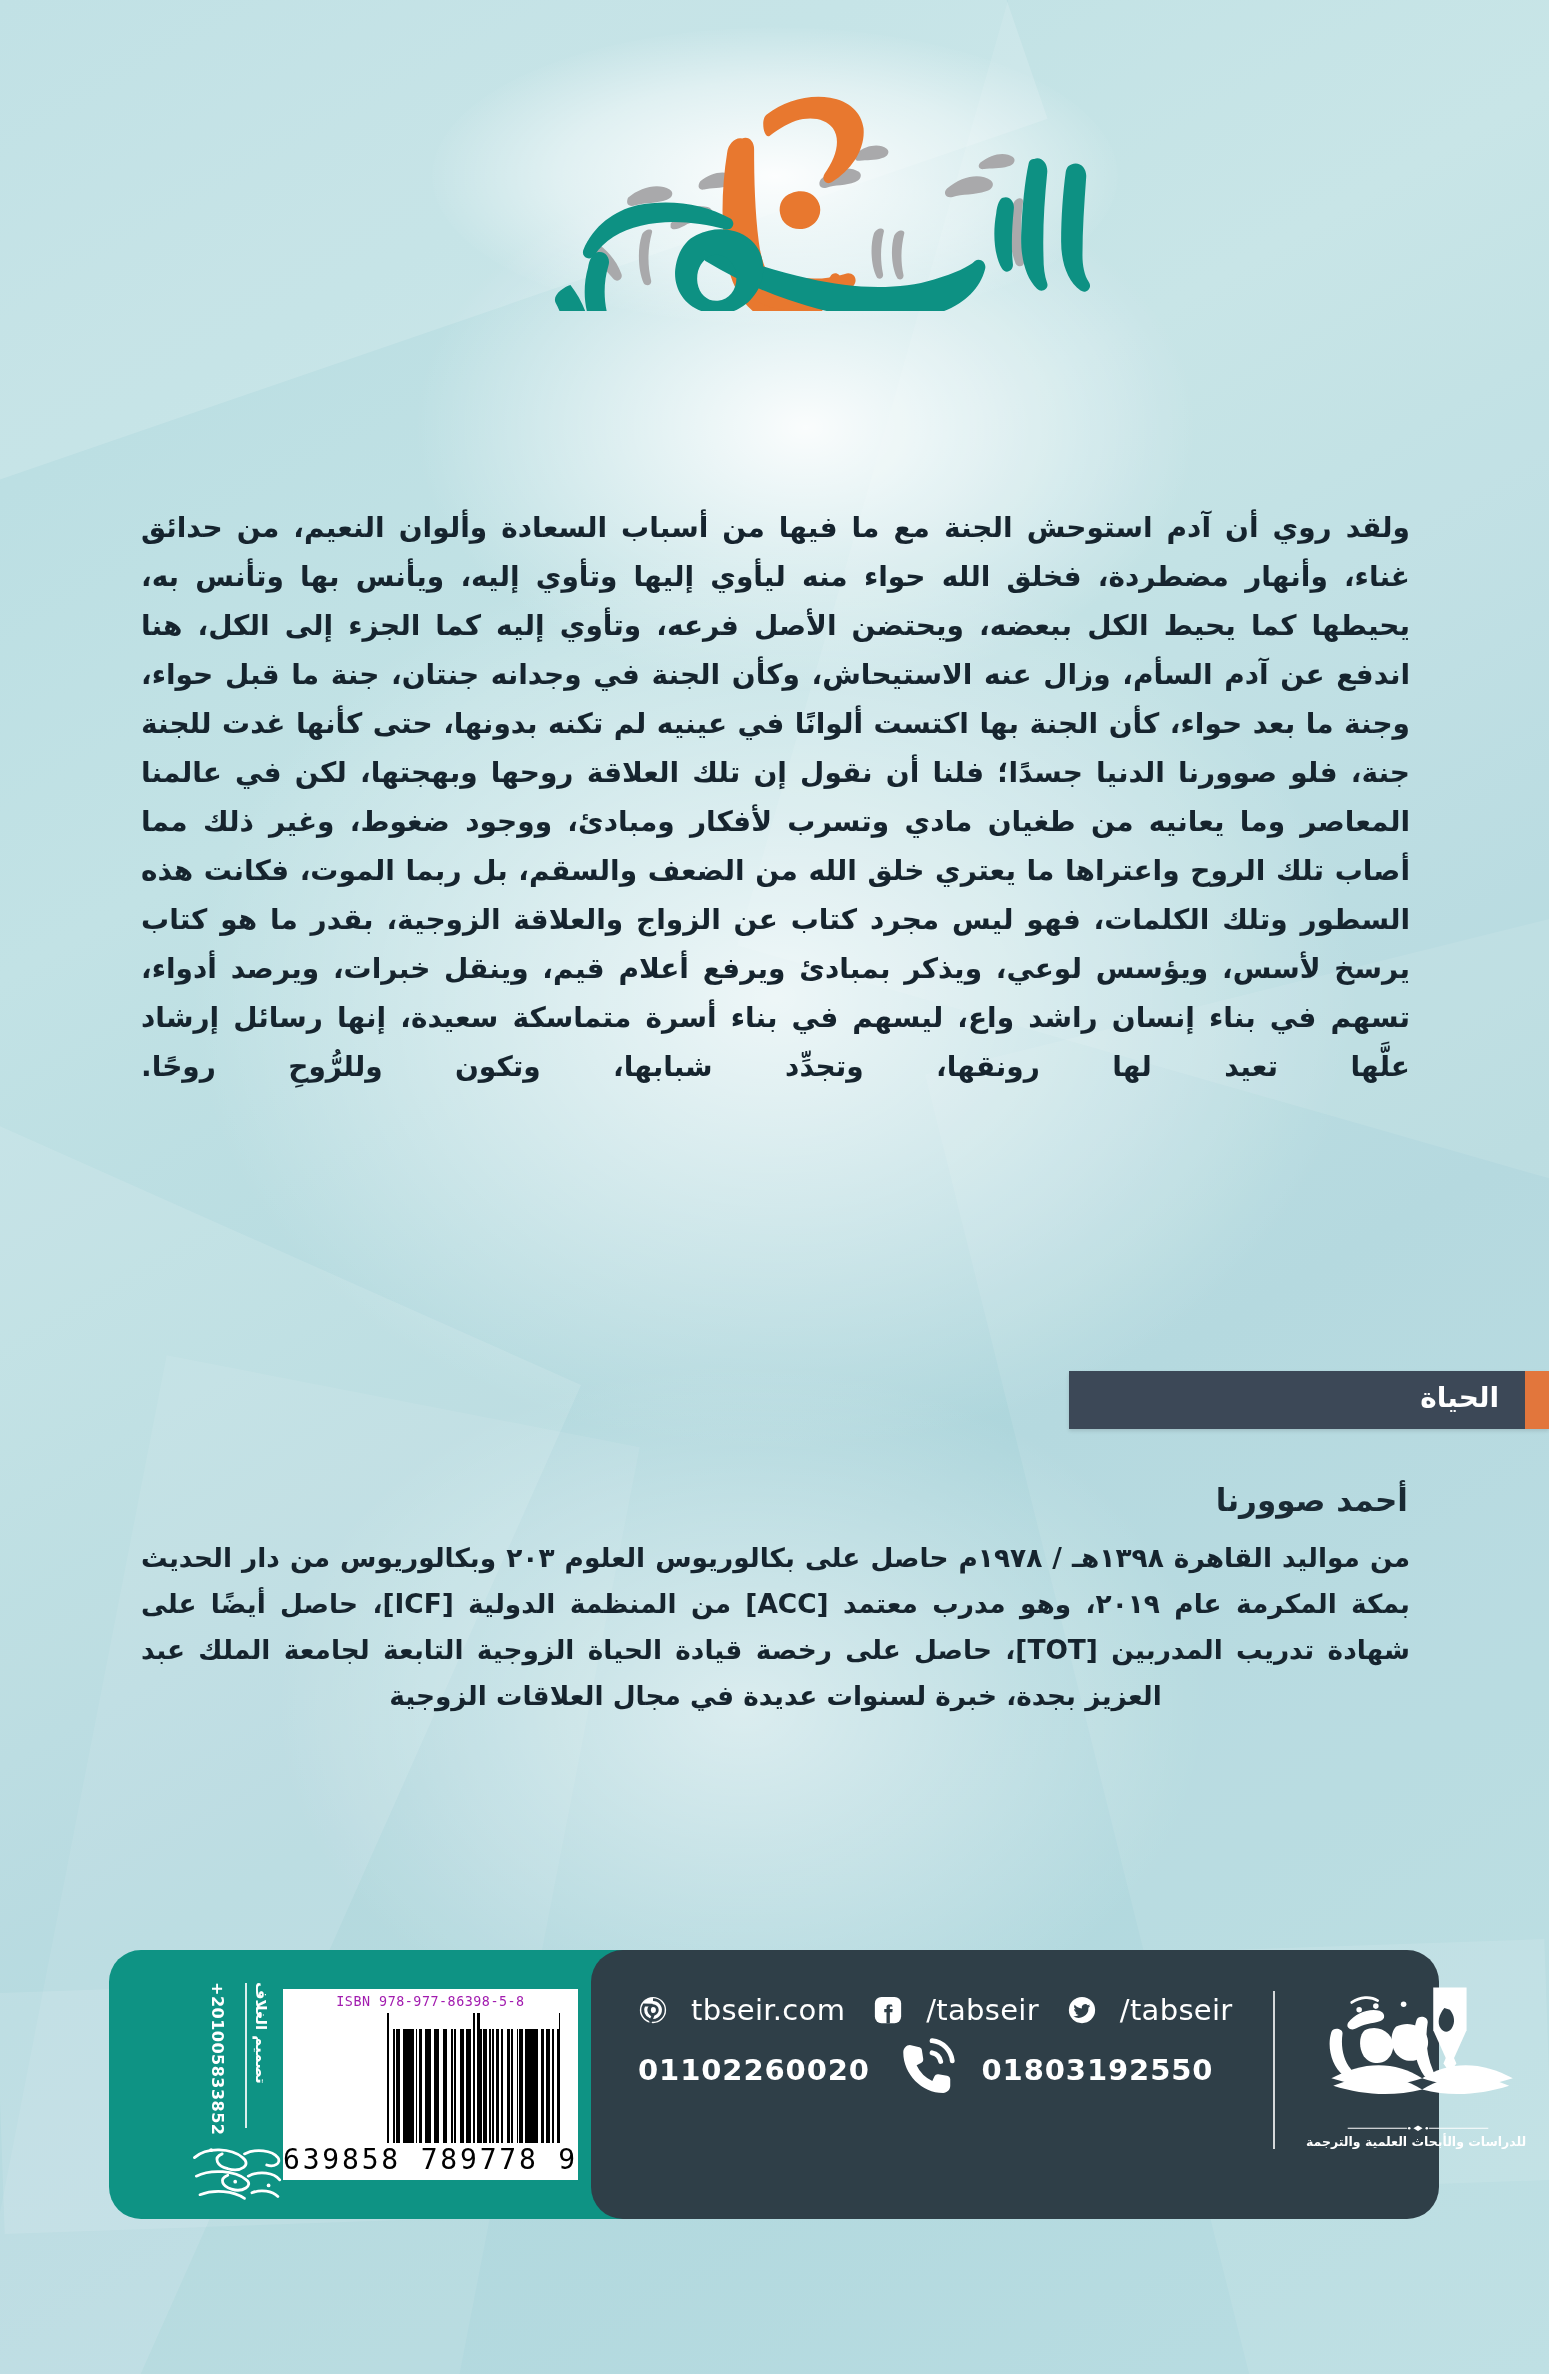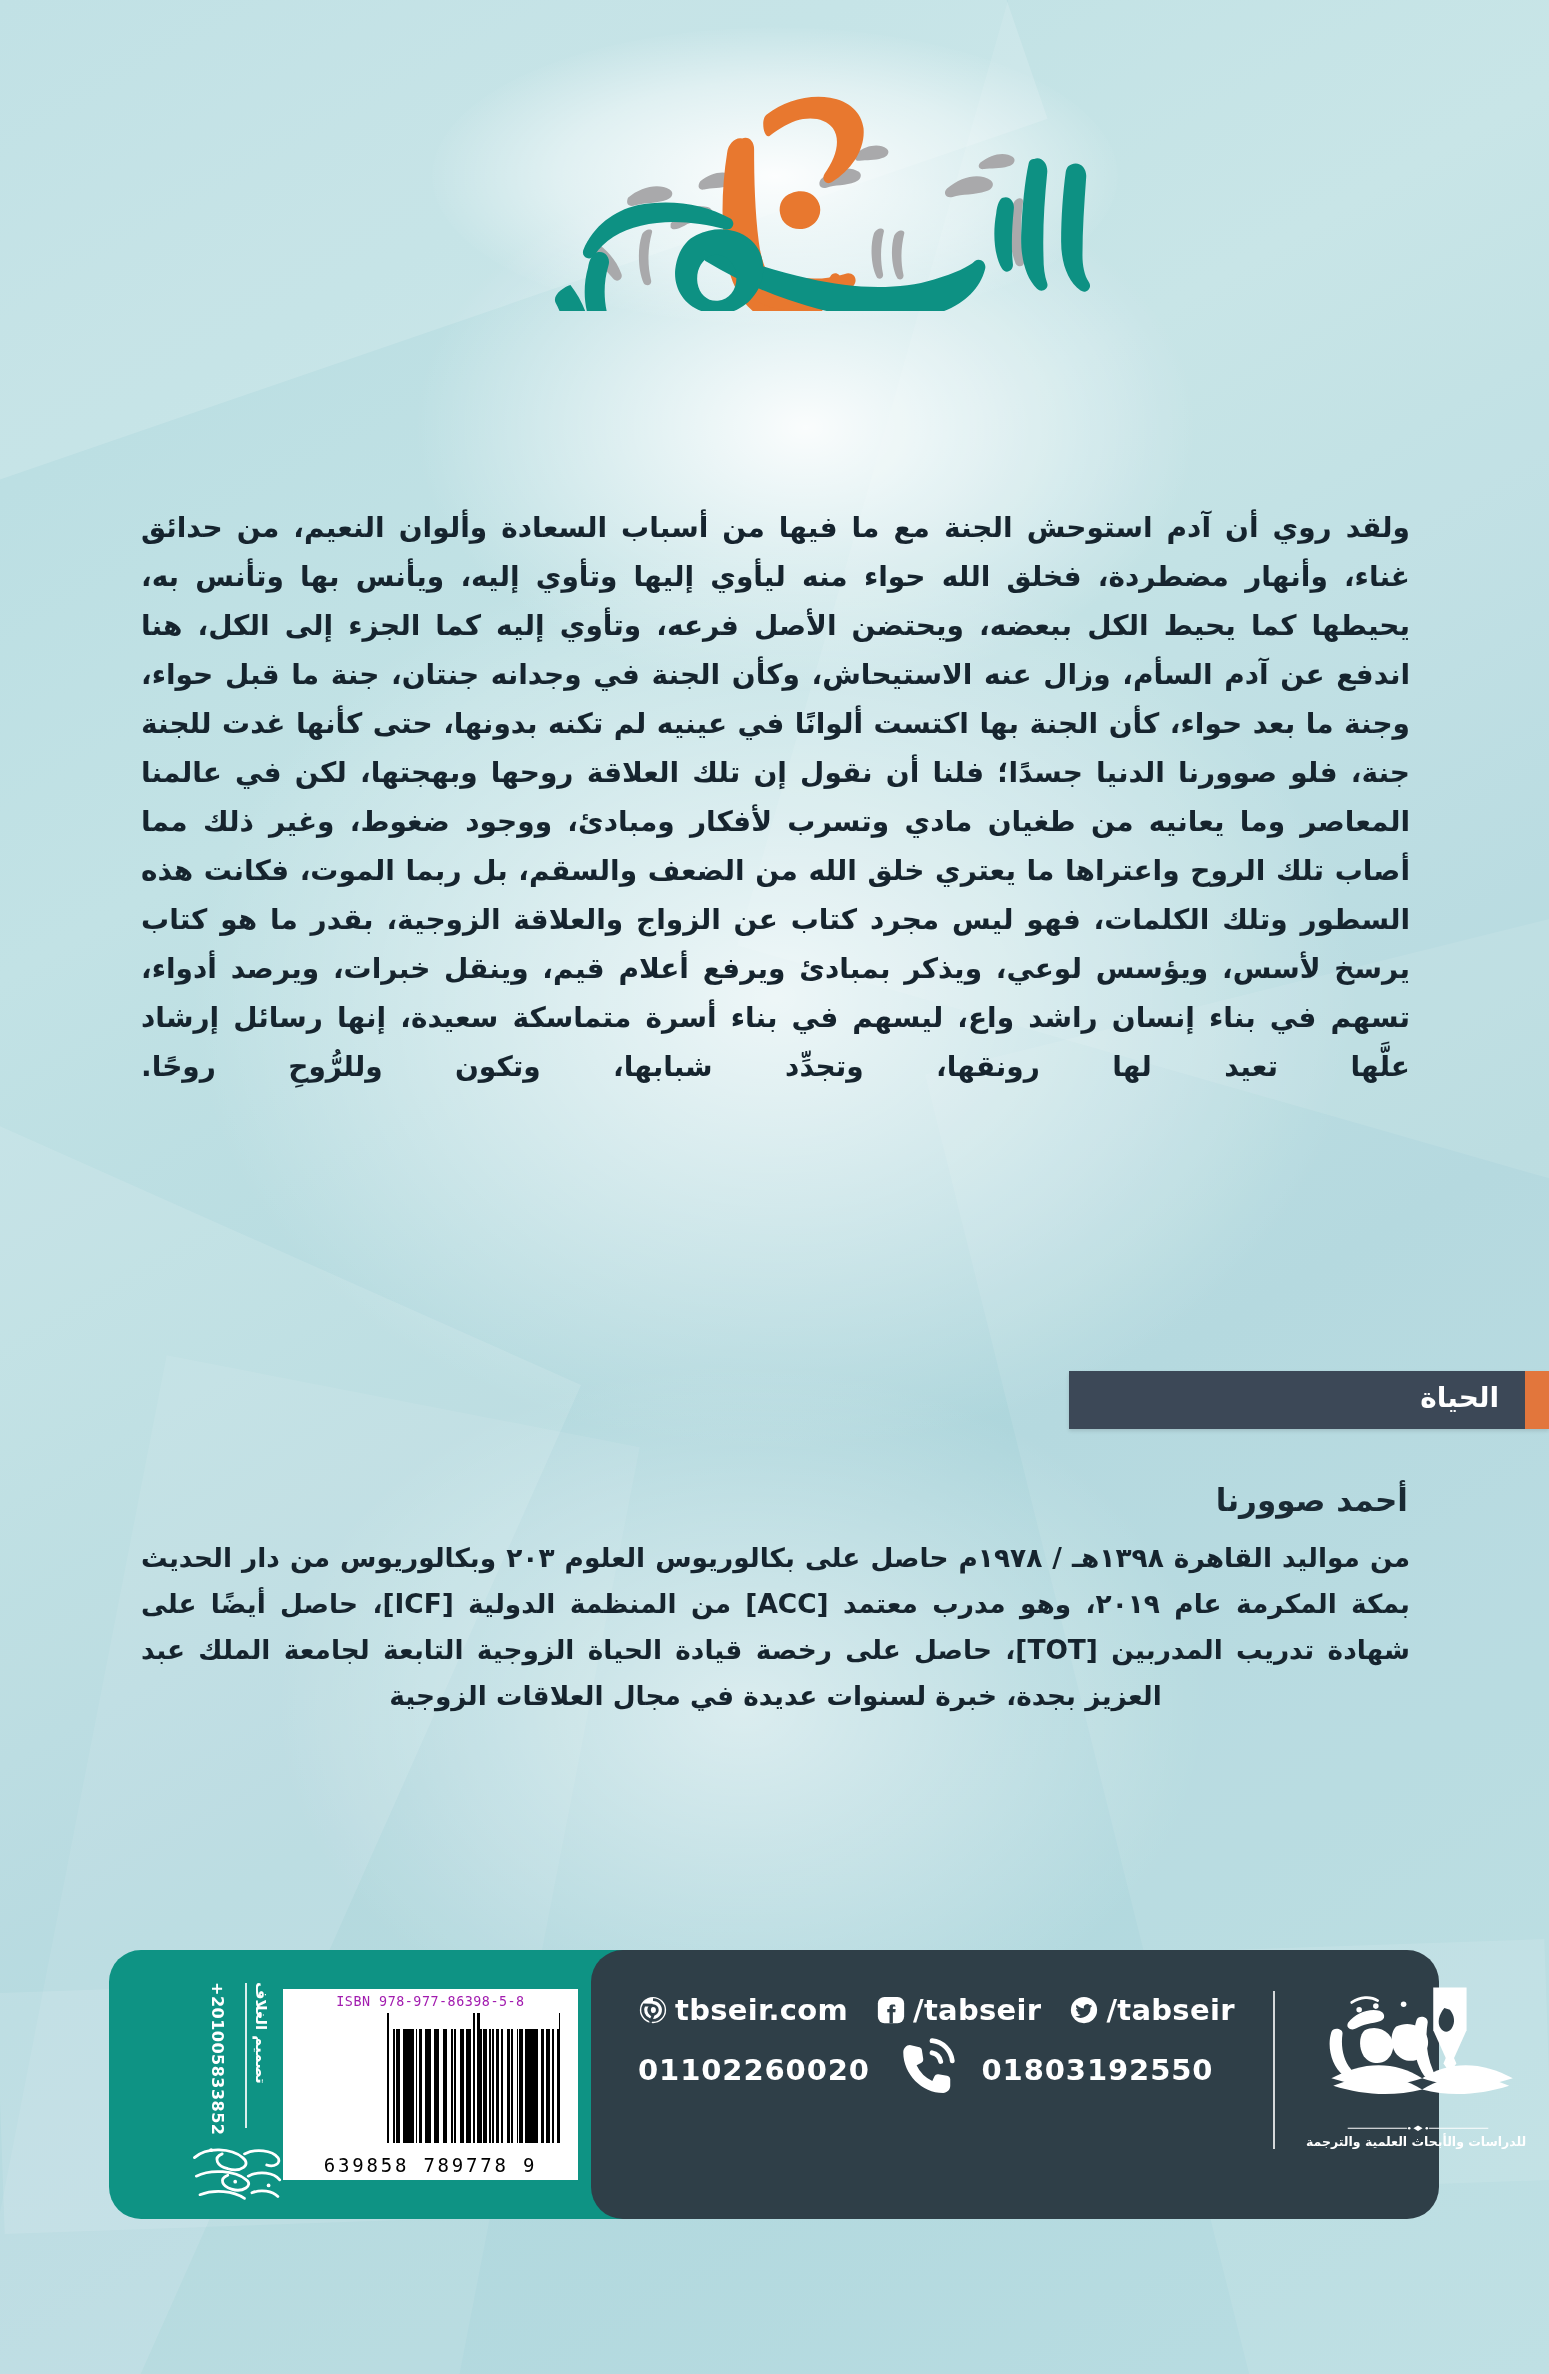--- a/index.html
+++ b/index.html
@@ -132,32 +132,32 @@
     font-size:13.4px;color:#a21caf;letter-spacing:0.5px;
   }
   .bars{
     position:absolute;top:24px;left:16.7px;width:263px;height:130px;
     display:flex;align-items:flex-end;gap:0;
   }
   .bars i{display:block;background:#000;height:100%;}
   .ean-line{
     position:absolute;bottom:3.7px;left:0;width:100%;text-align:center;
     font-family:"DejaVu Sans Mono","Liberation Mono",monospace;
-    font-size:19px;color:#000;letter-spacing:2.8px;
+    font-size:28px;color:#000;letter-spacing:2.8px;
   }
 
   
   .contact{
     position:absolute;left:529px;top:43px;width:594px;color:#fff;
     direction:ltr;
   }
   .contact .row{display:flex;align-items:center;}
   .contact .row1{gap:28px;margin-bottom:7.4px;}
   .contact .row2{gap:20.4px;justify-content:center;padding-right:18.6px;}
-  .ci{display:flex;align-items:center;gap:7px;font-size:29px;font-weight:bold;letter-spacing:0.3px;}
+  .ci{display:flex;align-items:center;gap:23px;font-size:29px;font-weight:normal;letter-spacing:0.3px;}
   .ci .glyph{width:30px;height:30px;flex:0 0 30px;display:block;}
   .phone{font-size:29px;font-weight:bold;letter-spacing:0.9px;font-family:"DejaVu Sans","Liberation Sans",sans-serif;text-align:center;}
 
   .vsep{
     position:absolute;left:1164px;top:41px;width:1.9px;height:158px;background:rgba(255,255,255,.8);
   }
 
   
   .publisher{
     position:absolute;left:1197px;top:32px;width:223px;height:204px;color:#fff;text-align:left;

